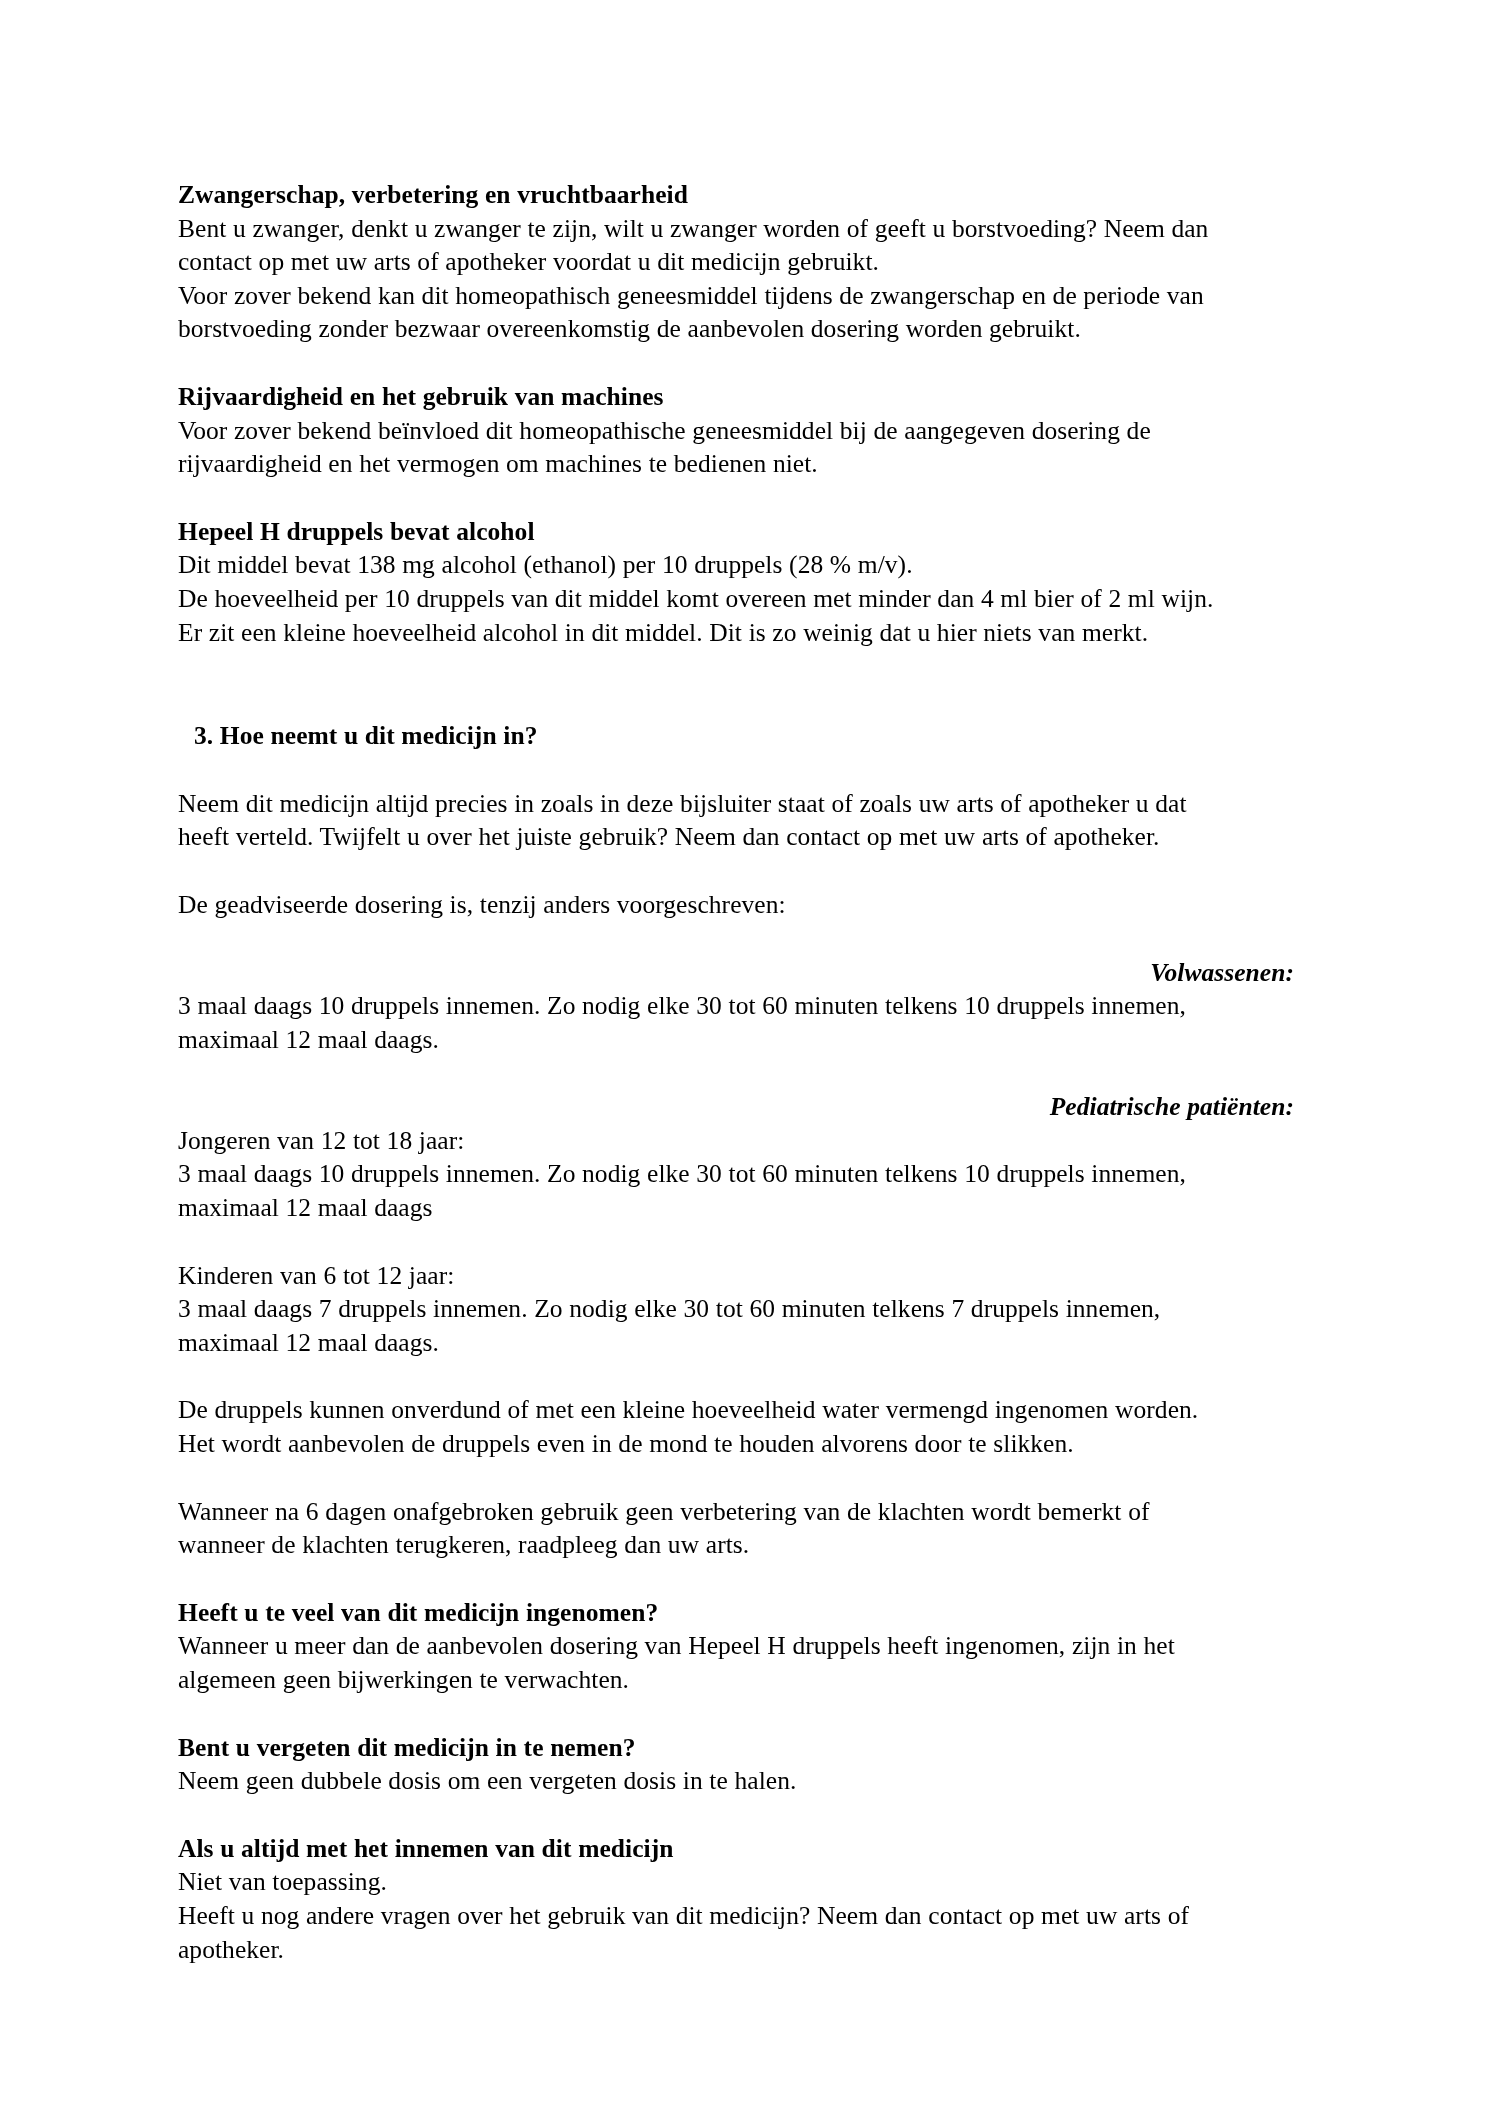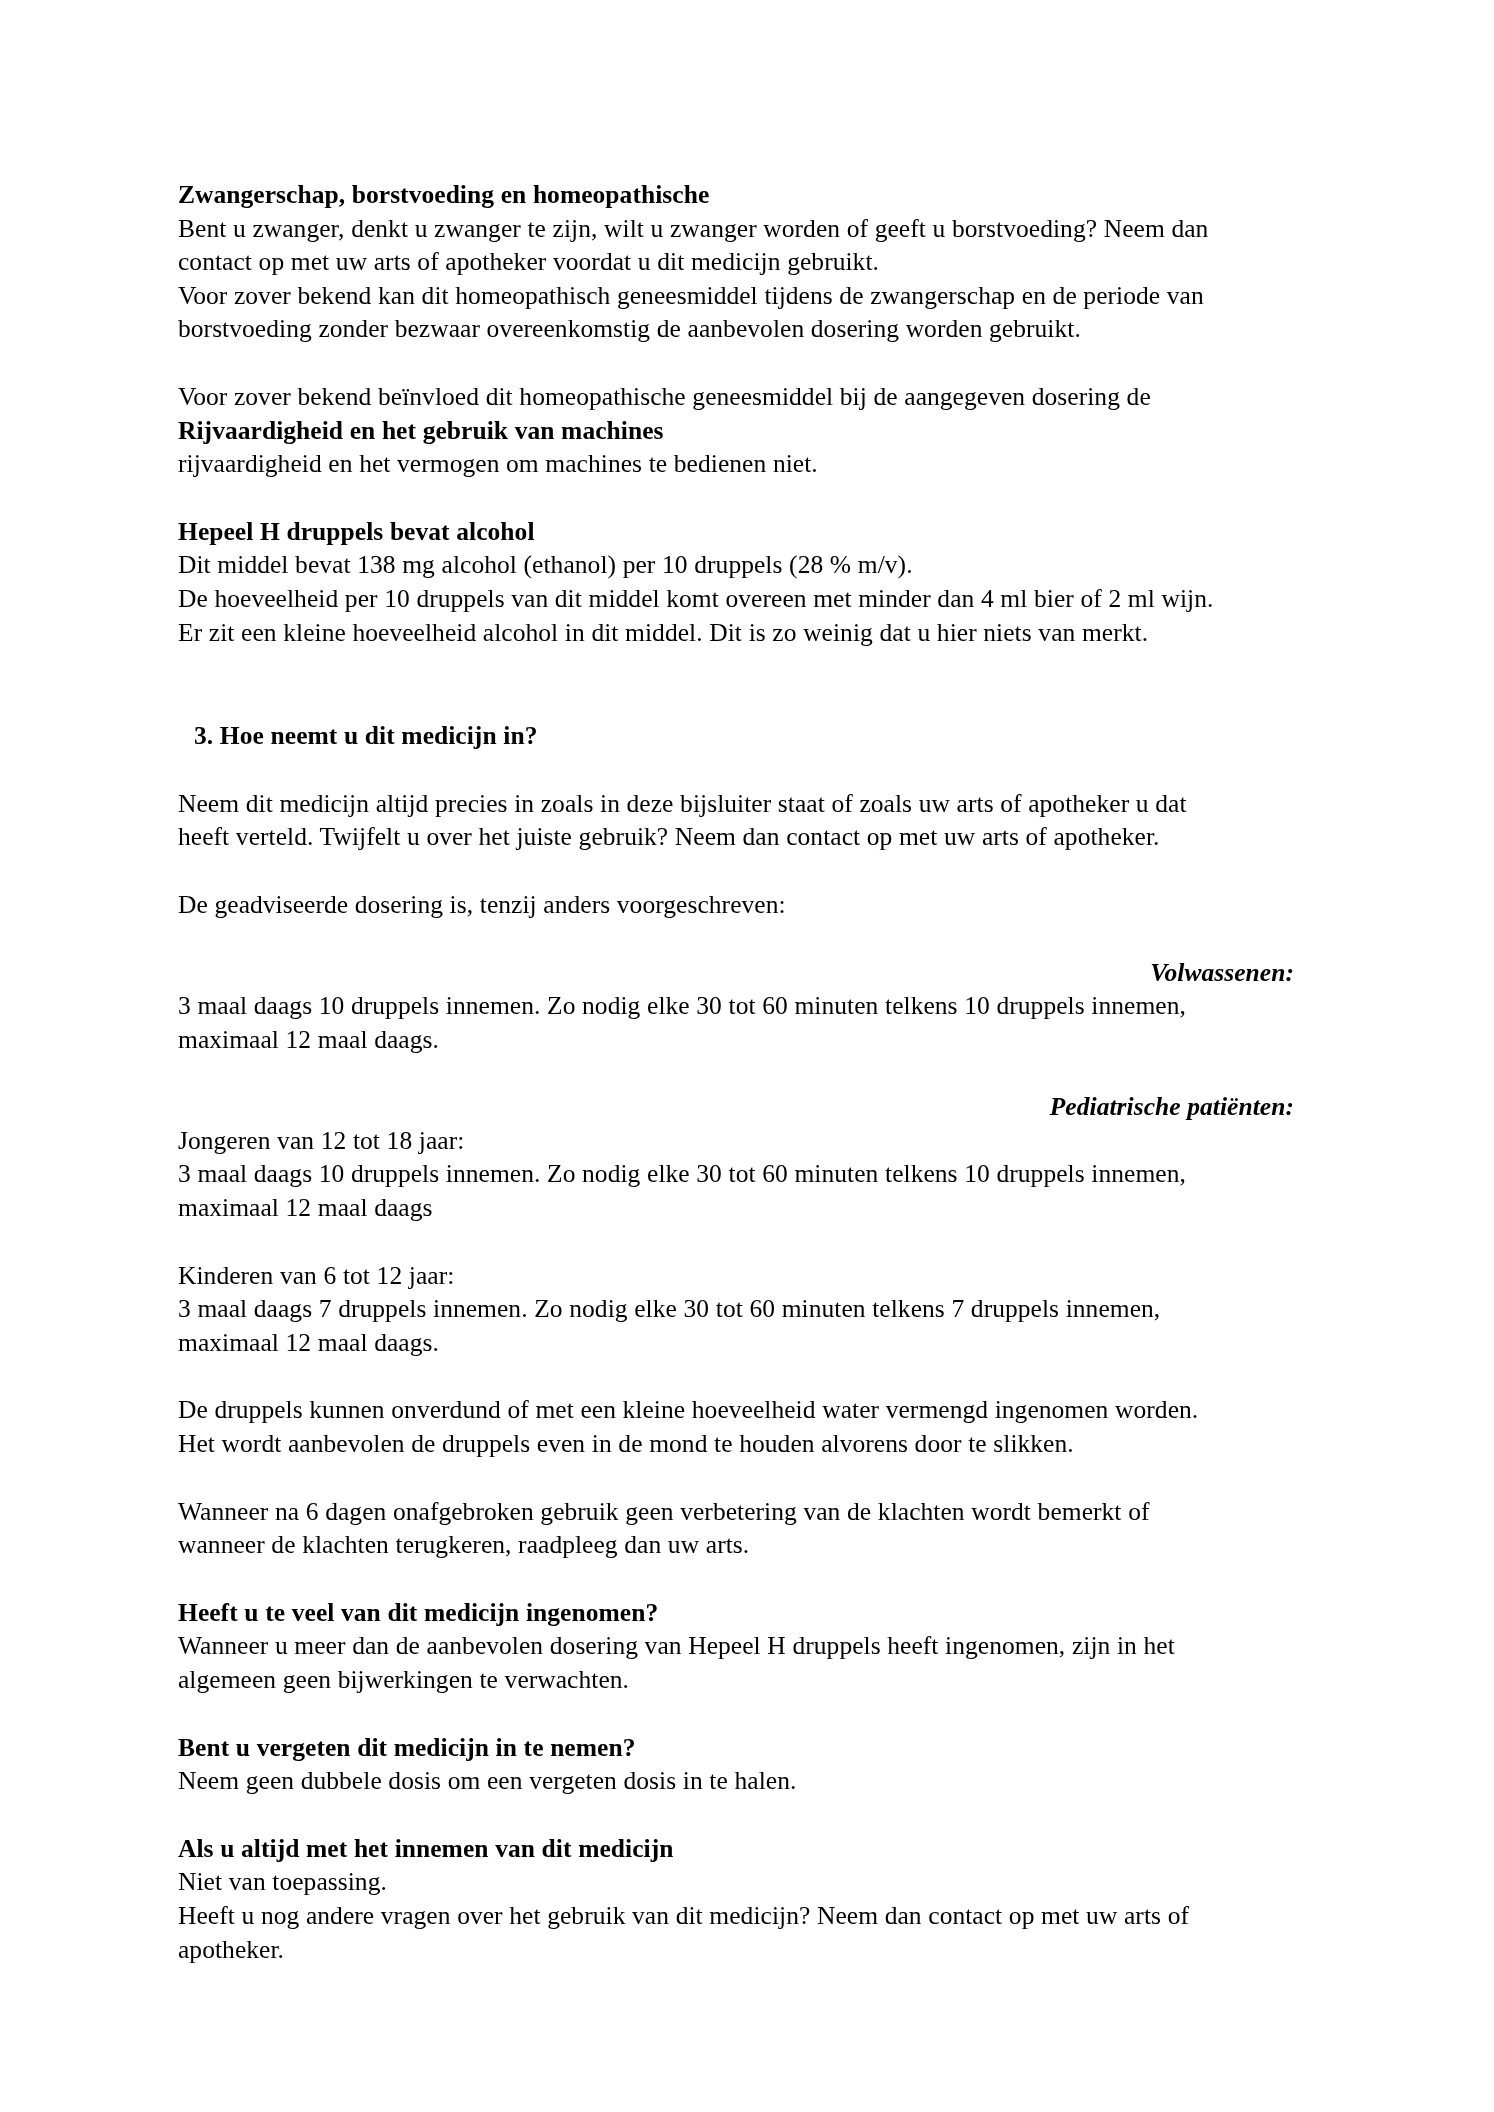--- a/index.html
+++ b/index.html
@@ -54,32 +54,32 @@
   .gap-md { height: 34px; }
   .gap-sec { height: 70px; }
 </style>
 </head>
 <body>
 
 <div class="page">
   <div class="content">
 
     <div class="block">
-      <div class="line h-bold">Zwangerschap, borstvoeding en homeopathische</div>
+      <div class="line h-bold">Zwangerschap, verbetering en vruchtbaarheid</div>
       <div class="line">Bent u zwanger, denkt u zwanger te zijn, wilt u zwanger worden of geeft u borstvoeding? Neem dan</div>
       <div class="line">contact op met uw arts of apotheker voordat u dit medicijn gebruikt.</div>
       <div class="line">Voor zover bekend kan dit homeopathisch geneesmiddel tijdens de zwangerschap en de periode van</div>
       <div class="line">borstvoeding zonder bezwaar overeenkomstig de aanbevolen dosering worden gebruikt.</div>
     </div>
 
     <div class="gap-md"></div>
 
     <div class="block">
+      <div class="line h-bold">Rijvaardigheid en het gebruik van machines</div>
       <div class="line">Voor zover bekend beïnvloed dit homeopathische geneesmiddel bij de aangegeven dosering de</div>
-      <div class="line h-bold">Rijvaardigheid en het gebruik van machines</div>
       <div class="line">rijvaardigheid en het vermogen om machines te bedienen niet.</div>
     </div>
 
     <div class="gap-md"></div>
 
     <div class="block">
       <div class="line h-bold">Hepeel H druppels bevat alcohol</div>
       <div class="line">Dit middel bevat 138 mg alcohol (ethanol) per 10 druppels (28 % m/v).</div>
       <div class="line">De hoeveelheid per 10 druppels van dit middel komt overeen met minder dan 4 ml bier of 2 ml wijn.</div>
       <div class="line">Er zit een kleine hoeveelheid alcohol in dit middel. Dit is zo weinig dat u hier niets van merkt.</div>

